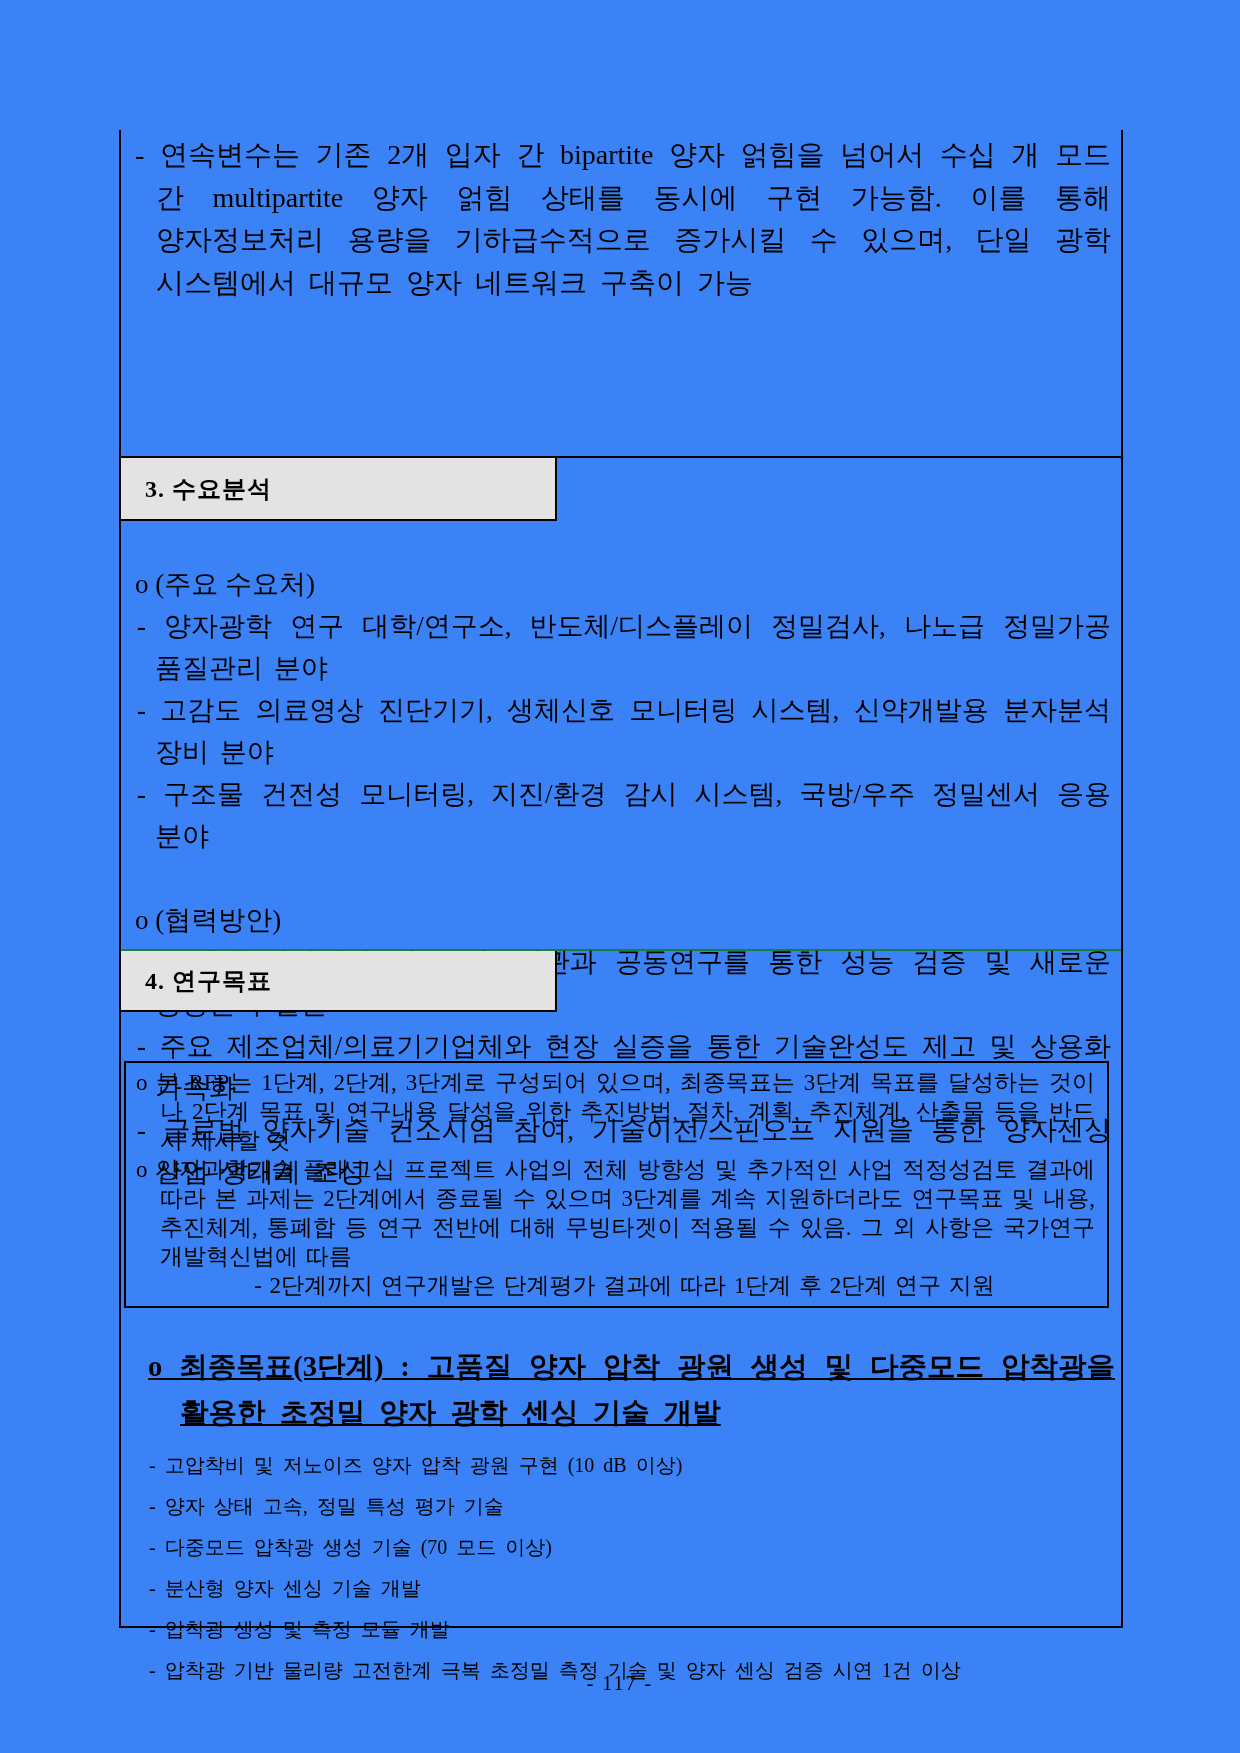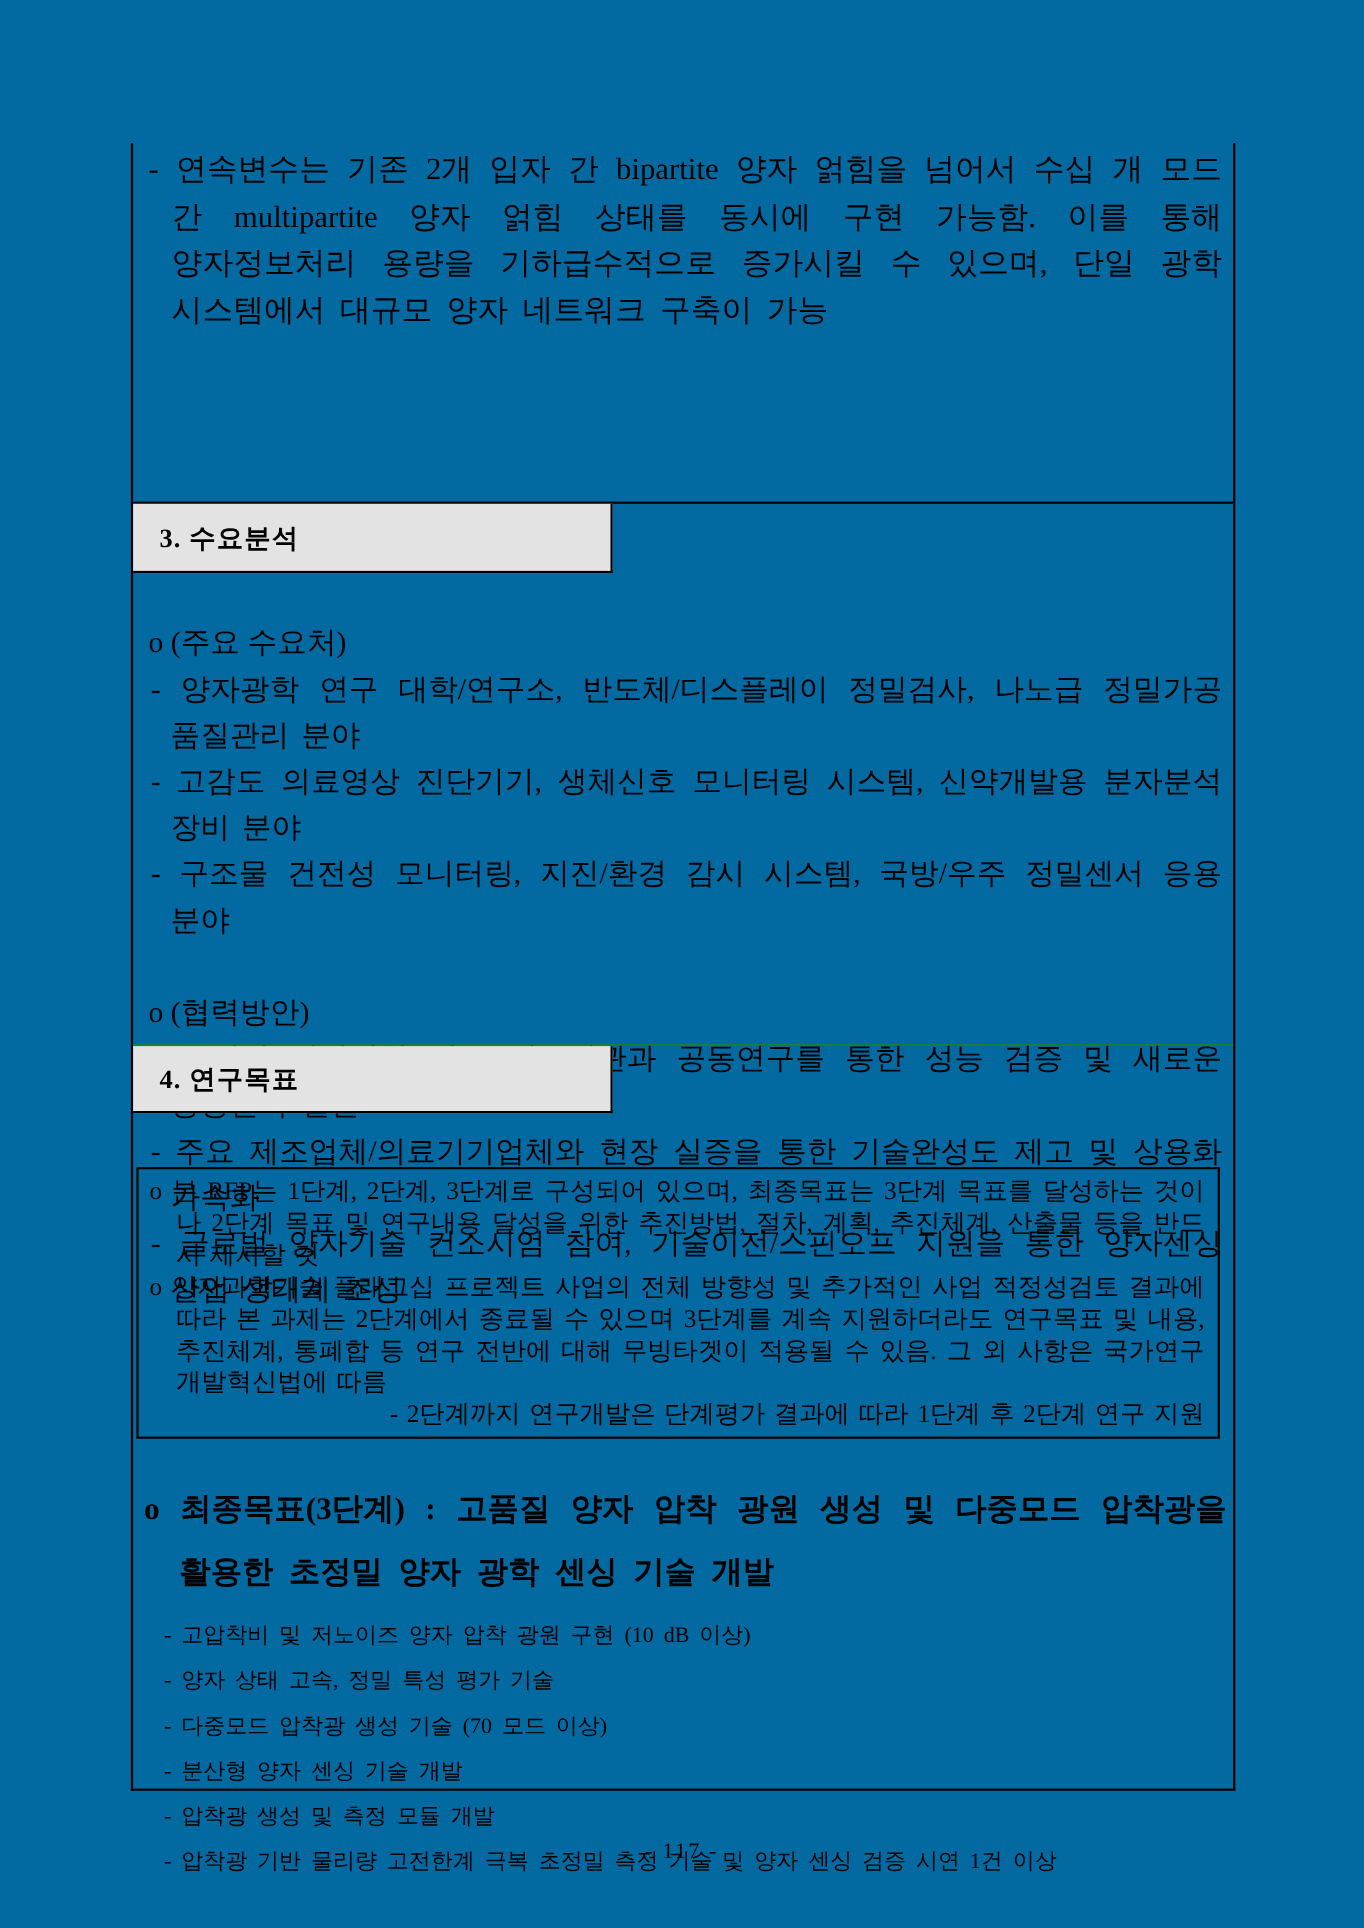--- a/index.html
+++ b/index.html
@@ -3,21 +3,21 @@
 <meta charset="utf-8">
 <style>
   * { margin: 0; padding: 0; box-sizing: border-box; }
   html, body { background: #ffffff; }
   body {
     width: 1240px; height: 1753px;
     position: relative;
     font-family: "Liberation Serif", "DejaVu Serif", serif;
     color: #000;
   }
-  .page { position: absolute; left: 0; top: 0; width: 1240px; height: 1753px; background: #0369a1; }
+  .page { position: absolute; left: 0; top: 0; width: 1240px; height: 1753px; background: #3b82f6; }
 
   .section-table {
     position: absolute; left: 119px; top: 130px;
     width: 1004px; height: 1498px;
     border-left: 2px solid #000;
     border-right: 2px solid #000;
     border-bottom: 2px solid #000;
   }
 
   
@@ -82,32 +82,33 @@
     padding: 5px 12px 6px 10px;
     font-size: 23px;
     line-height: 29px;
   }
   .notice-item {
     padding-left: 24px;
     text-indent: -24px;
     text-align: justify;
     word-spacing: 2px;
   }
-  .notice-item.sub { padding-left: 40px; text-indent: -22px; text-align: right; }
+  .notice-item.sub { padding-left: 40px; text-indent: -22px; text-align: center; }
 
   .goal-title {
-    margin: 36px 6px 0 10px;
+    margin: 36px 6px 0 27px;
     font-weight: bold;
     font-size: 28.5px;
-    line-height: 57px;
+    line-height: 46px;
     padding-left: 32px;
     text-indent: -32px;
     text-align: justify;
     word-break: keep-all;
     word-spacing: 7px;
+    text-decoration: underline;
   }
   .goal-items {
     margin: 9px 8px 0 24px;
     font-size: 20px;
     line-height: 41px;
   }
   .goal-item {
     padding-left: 20px;
     text-indent: -16px;
     text-align: justify;

